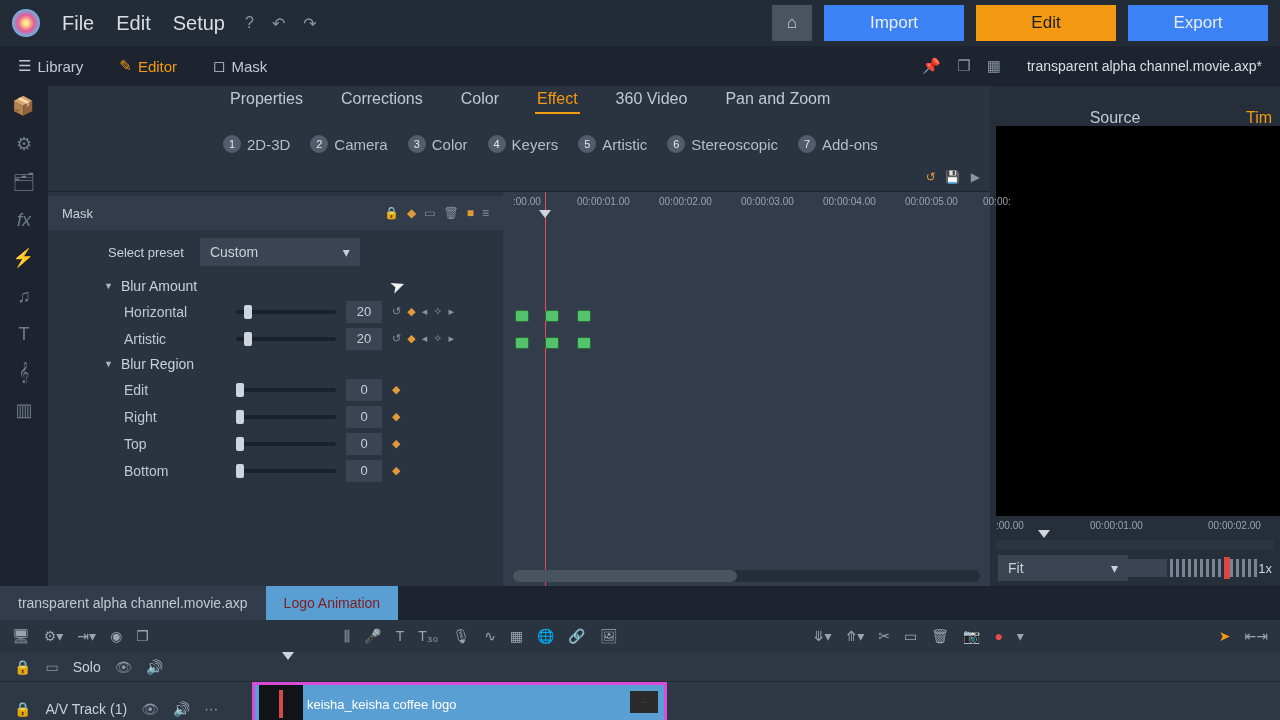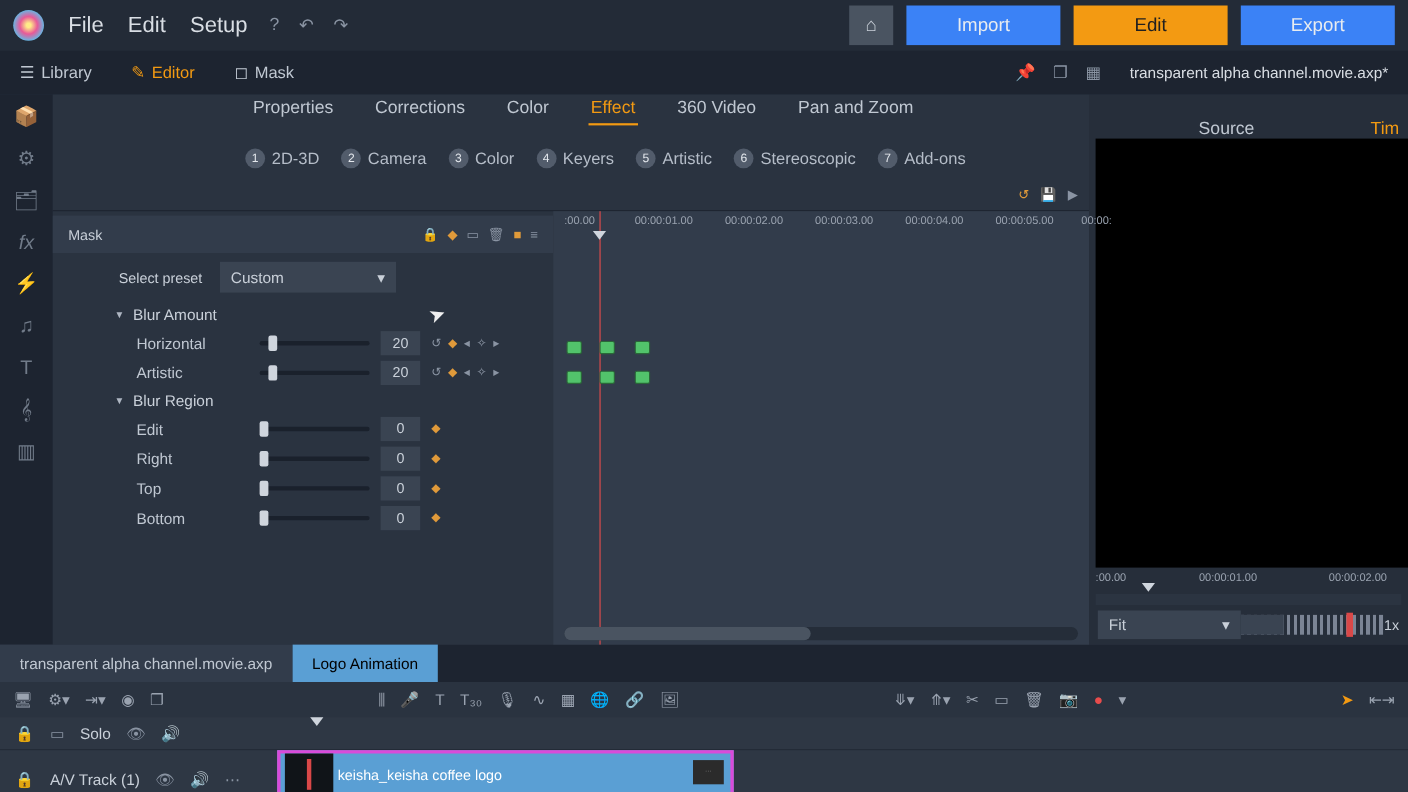--- a/index.html
+++ b/index.html
@@ -68,21 +68,21 @@
 .rp-ruler .ph { position:absolute; left:48px; top:14px; width:0; height:0; border-left:6px solid transparent; border-right:6px solid transparent; border-top:8px solid #cfd5dd;}
 .rp-scroll { height:10px; background:#2b3441; margin:0 6px;}
 .rp-footer { height:36px; display:flex; align-items:center; padding:0 8px;}
 .fit-dd { background:#3a4452; height:26px; width:130px; display:flex; align-items:center; justify-content:space-between; padding:0 10px; cursor:pointer; font-size:14px;}
 .audio-meter { flex:1; height:18px; background:linear-gradient(90deg,#3a4452 0 30%, transparent 30%), repeating-linear-gradient(90deg,#7b8494 0 3px, transparent 3px 6px); position:relative;}
 .audio-meter::after{content:""; position:absolute; right:28px; top:-2px; width:6px; height:22px; background:#d94848;}
 .zoom-lbl { font-size:13px;}
 .cursor-overlay { position:absolute; left:390px; top:275px; font-size:18px; color:#f0f0f0; transform:rotate(-20deg); pointer-events:none;}
 .seq-tabs { height:34px; background:#1d2430; display:flex; align-items:flex-end;}
 .seq-tab { height:34px; padding:0 18px; display:flex; align-items:center; background:#323c4b; color:#c0c8d2; cursor:pointer; font-size:14px;}
-.seq-tab.active { background:#5a9fd4; color:#000000;}
+.seq-tab.active { background:#5a9fd4; color:#7f1d1d;}
 .seq-toolbar { height:32px; background:#2a3340; display:flex; align-items:center; padding:0 12px; gap:18px; color:#9aa3b0; font-size:14px;}
 .seq-toolbar .grp { display:flex; gap:14px;}
 .seq-toolbar .spacer { flex:1;}
 .seq-toolbar .rec { color:#e84c4c;}
 .seq-toolbar .ptr { color:#f39a12;}
 .track-area { background:#2e3744;}
 .track-row { height:30px; display:flex; align-items:center; border-bottom:1px solid #232b37;}
 .track-head { width:252px; display:flex; align-items:center; gap:14px; padding:0 14px; font-size:14px;}
 .track-head .tico { color:#8a94a3; cursor:pointer;}
 .clip-area { flex:1; position:relative; height:100%;}

